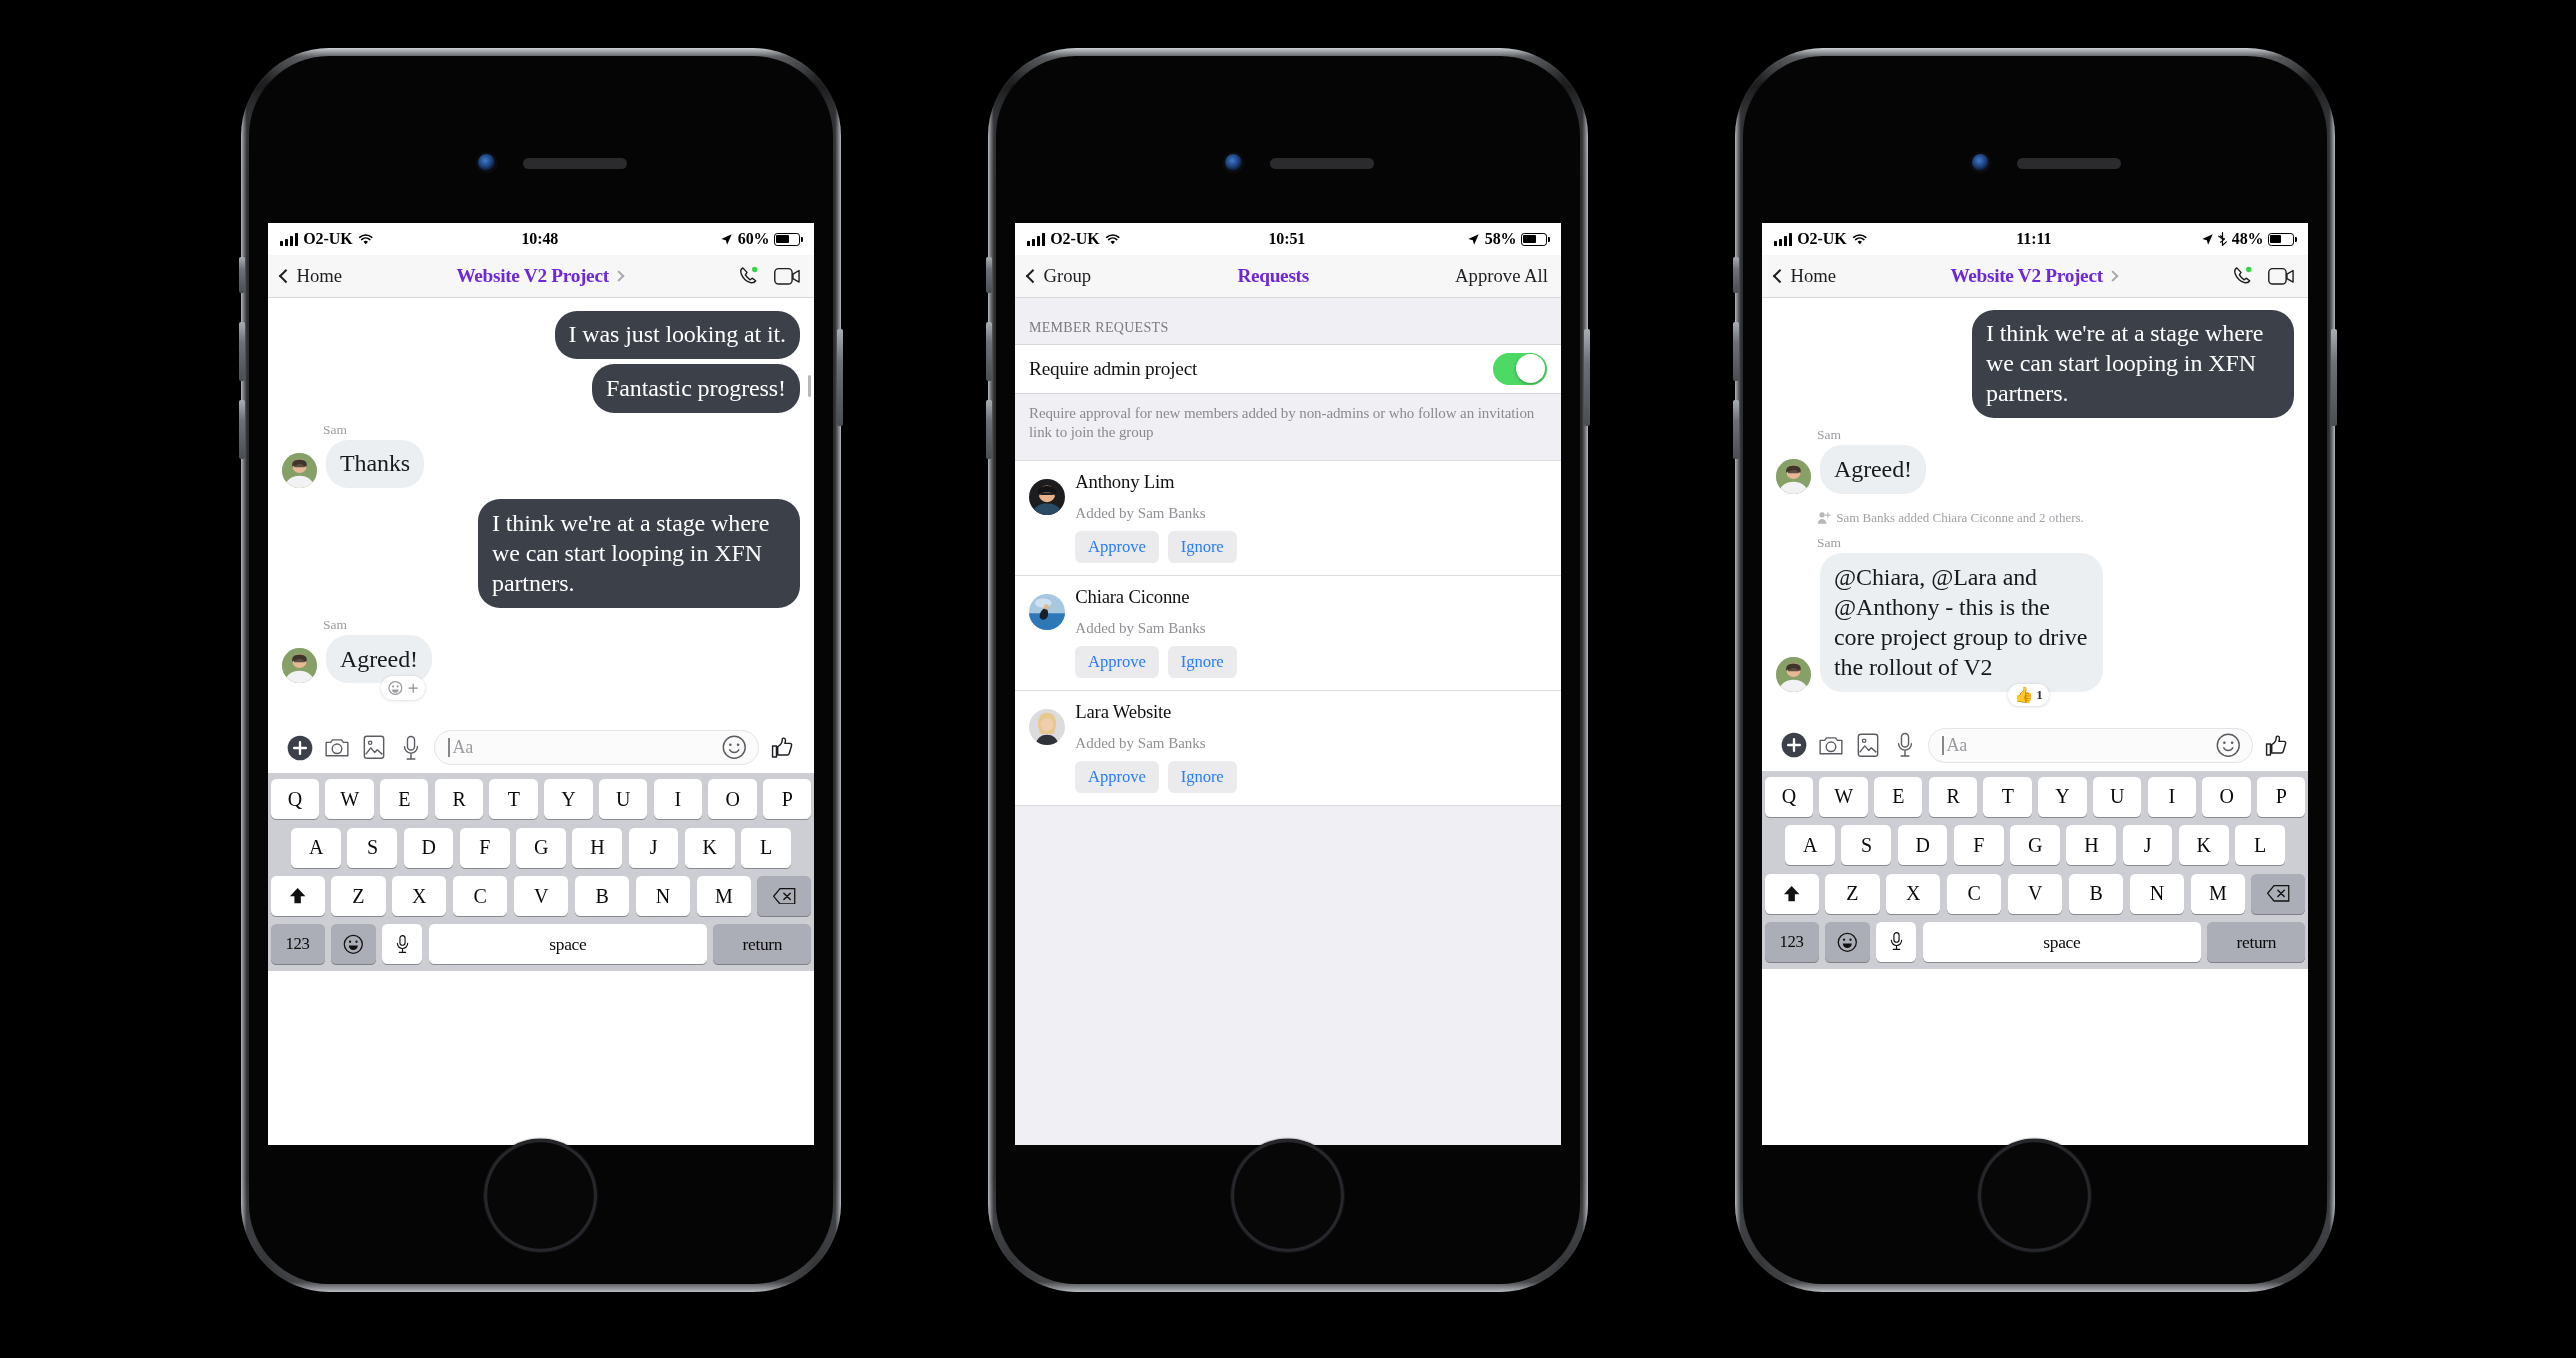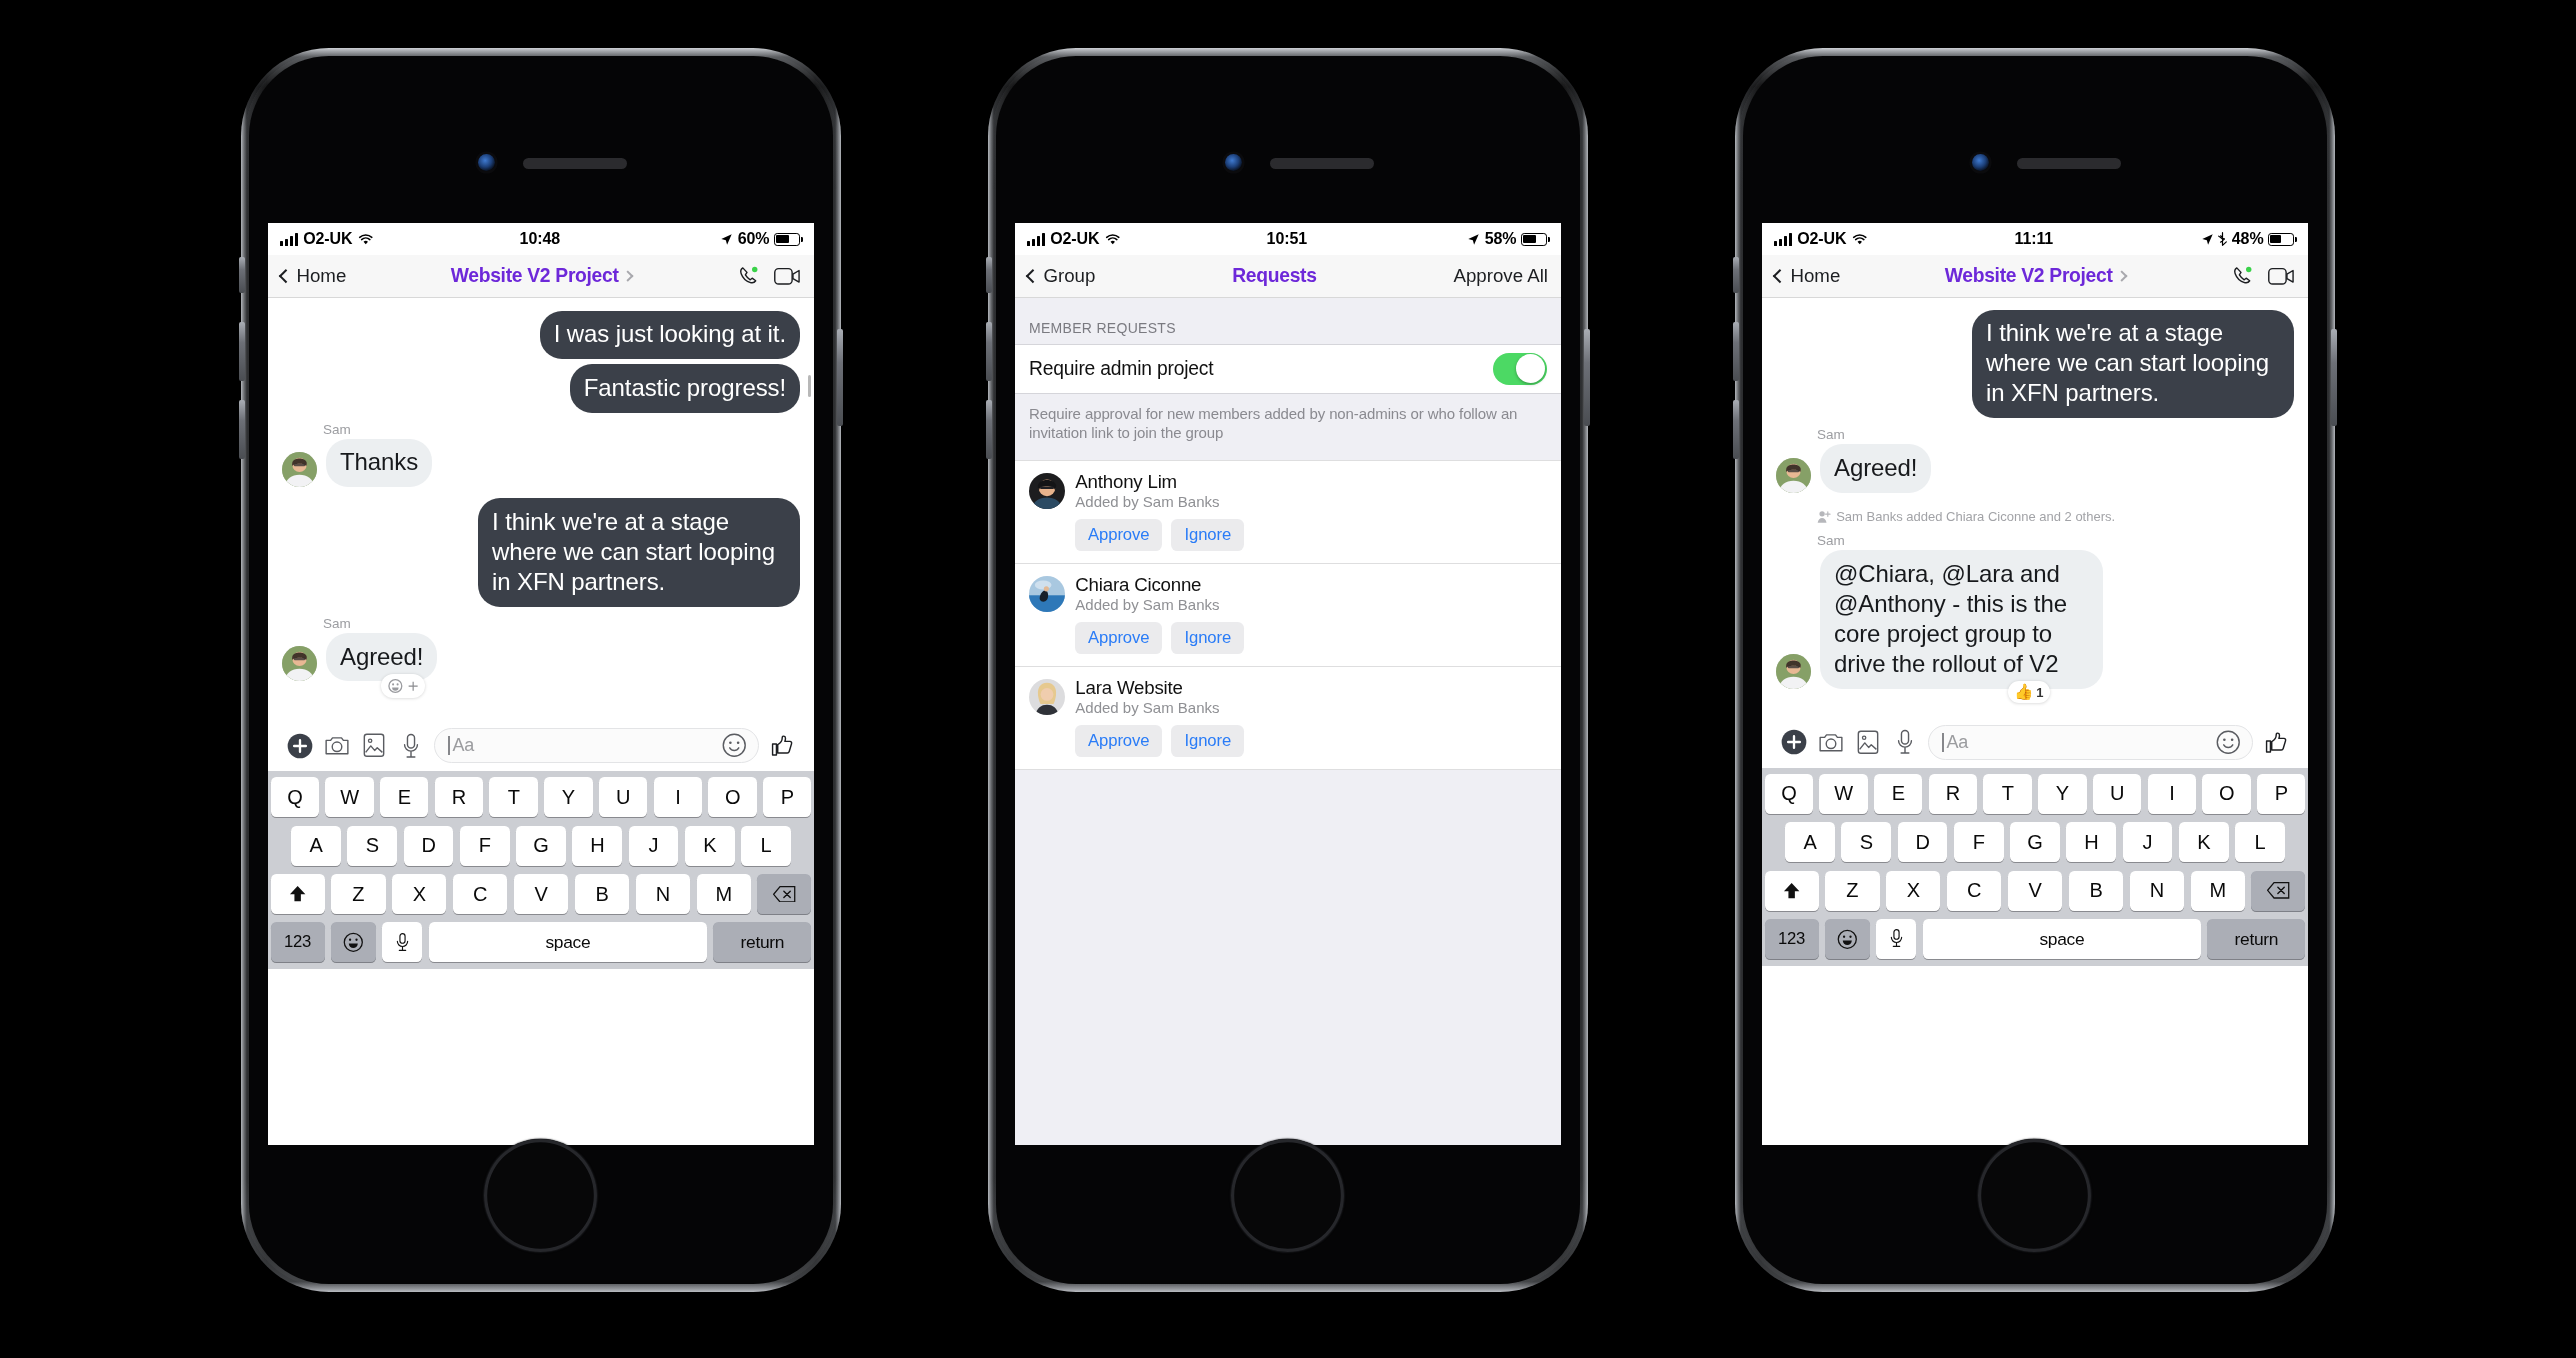--- a/index.html
+++ b/index.html
@@ -91,21 +91,21 @@
     box-shadow: inset 0 0 0 3.2px #26272b, 0 0 1.3px 0.6px #1a1b1e;
   }
 
   
   .screen {
     position: absolute; z-index: 2;
     left: 23px; top: 171px;
     width: 546px; height: 922px;
     background: #fff;
     overflow: hidden;
-    font-family: Liberation Sans, sans-serif;
+    font-family: Liberation Serif, serif;
   }
 
   
   .statusbar {
     height: 32px;
     display: flex; align-items: center;
     padding: 0 14px 0 11.6px;
     font-size: 16px; font-weight: bold; color: #000;
     background: #fff;
     letter-spacing: -0.1px;
@@ -239,21 +239,21 @@
     padding: 10.3px 14px 16.7px; letter-spacing:-0.1px;
   }
   .req-row {
     background:#fff; padding: 10.3px 14px 11.6px;
     border-bottom: 1px solid #dededf;
   }
   .req-top { display:flex; align-items:center; gap: 10.3px; }
   .req-av { width: 36px; height:36px; border-radius:50%; overflow:hidden; flex:0 0 36px; }
   .req-av svg { display:block; width:100%; height:100%; }
   .req-name { font-size: 18.7px; color:#111; letter-spacing:-0.2px; line-height:1.15; }
-  .req-sub  { font-size: 15px; color:#8f9094; margin-top:1px; }
+  .req-sub  { font-size: 15px; color:#8f9094; margin-top:13px; }
   .req-btns { display:flex; gap: 9px; margin: 9px 0 0 46px; }
   .pill {
     background:#ebebed; border-radius: 6.4px; padding: 5.8px 13px;
     color:#2a7cf7; font-size: 16.7px; letter-spacing:-0.1px;
   }
 
   
   .scrollhint {
     position:absolute; right:2.6px; top:77px; width:3.2px; height:22px;
     border-radius:1.9px; background:rgba(0,0,0,.28);

